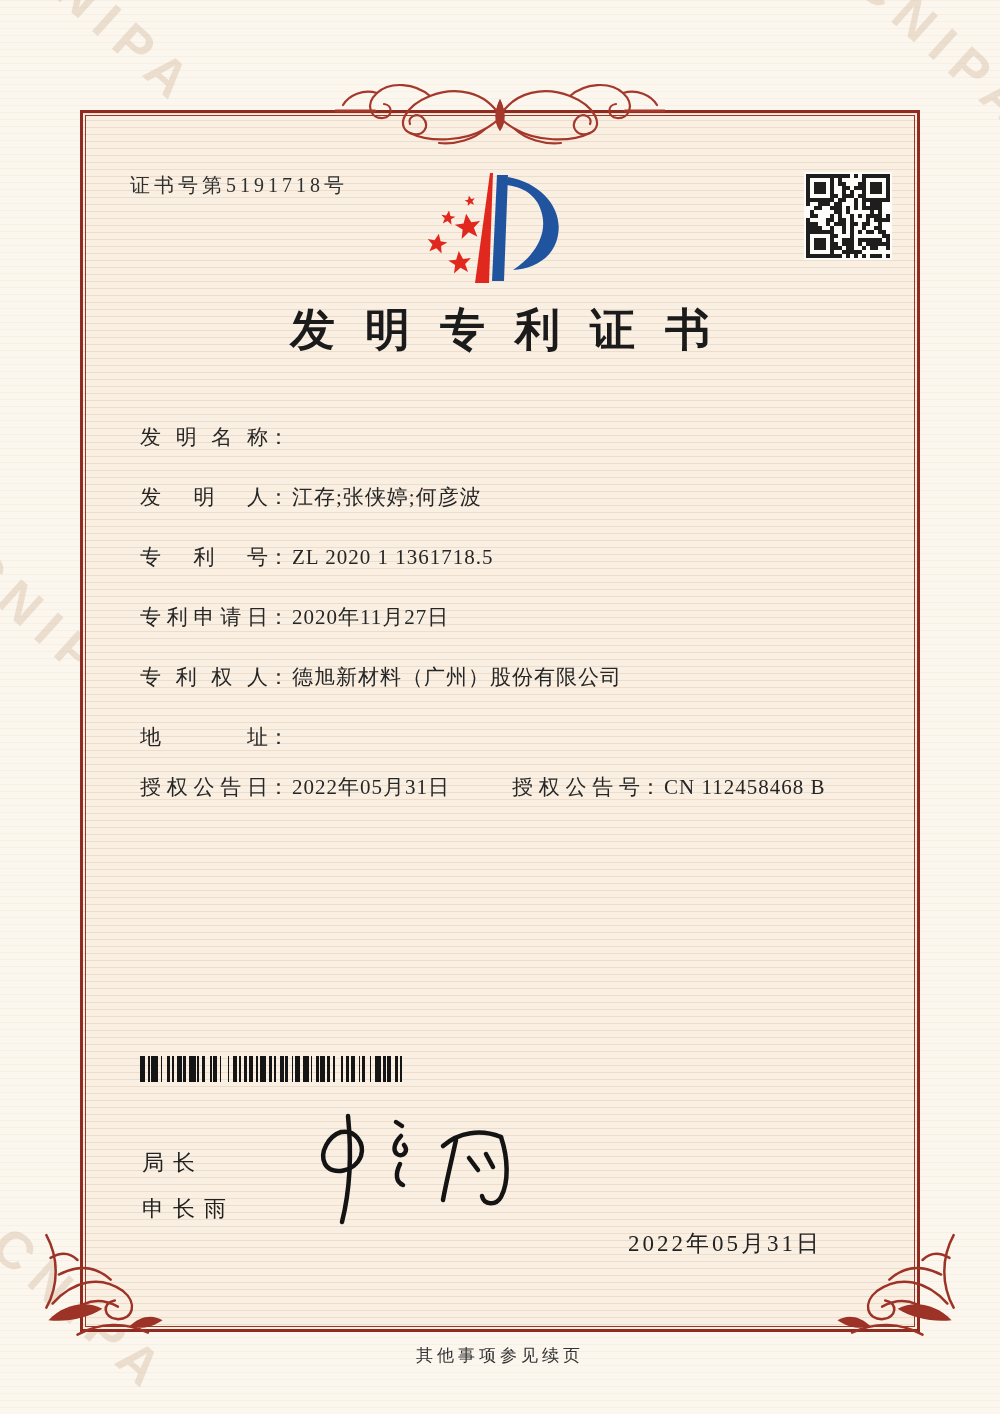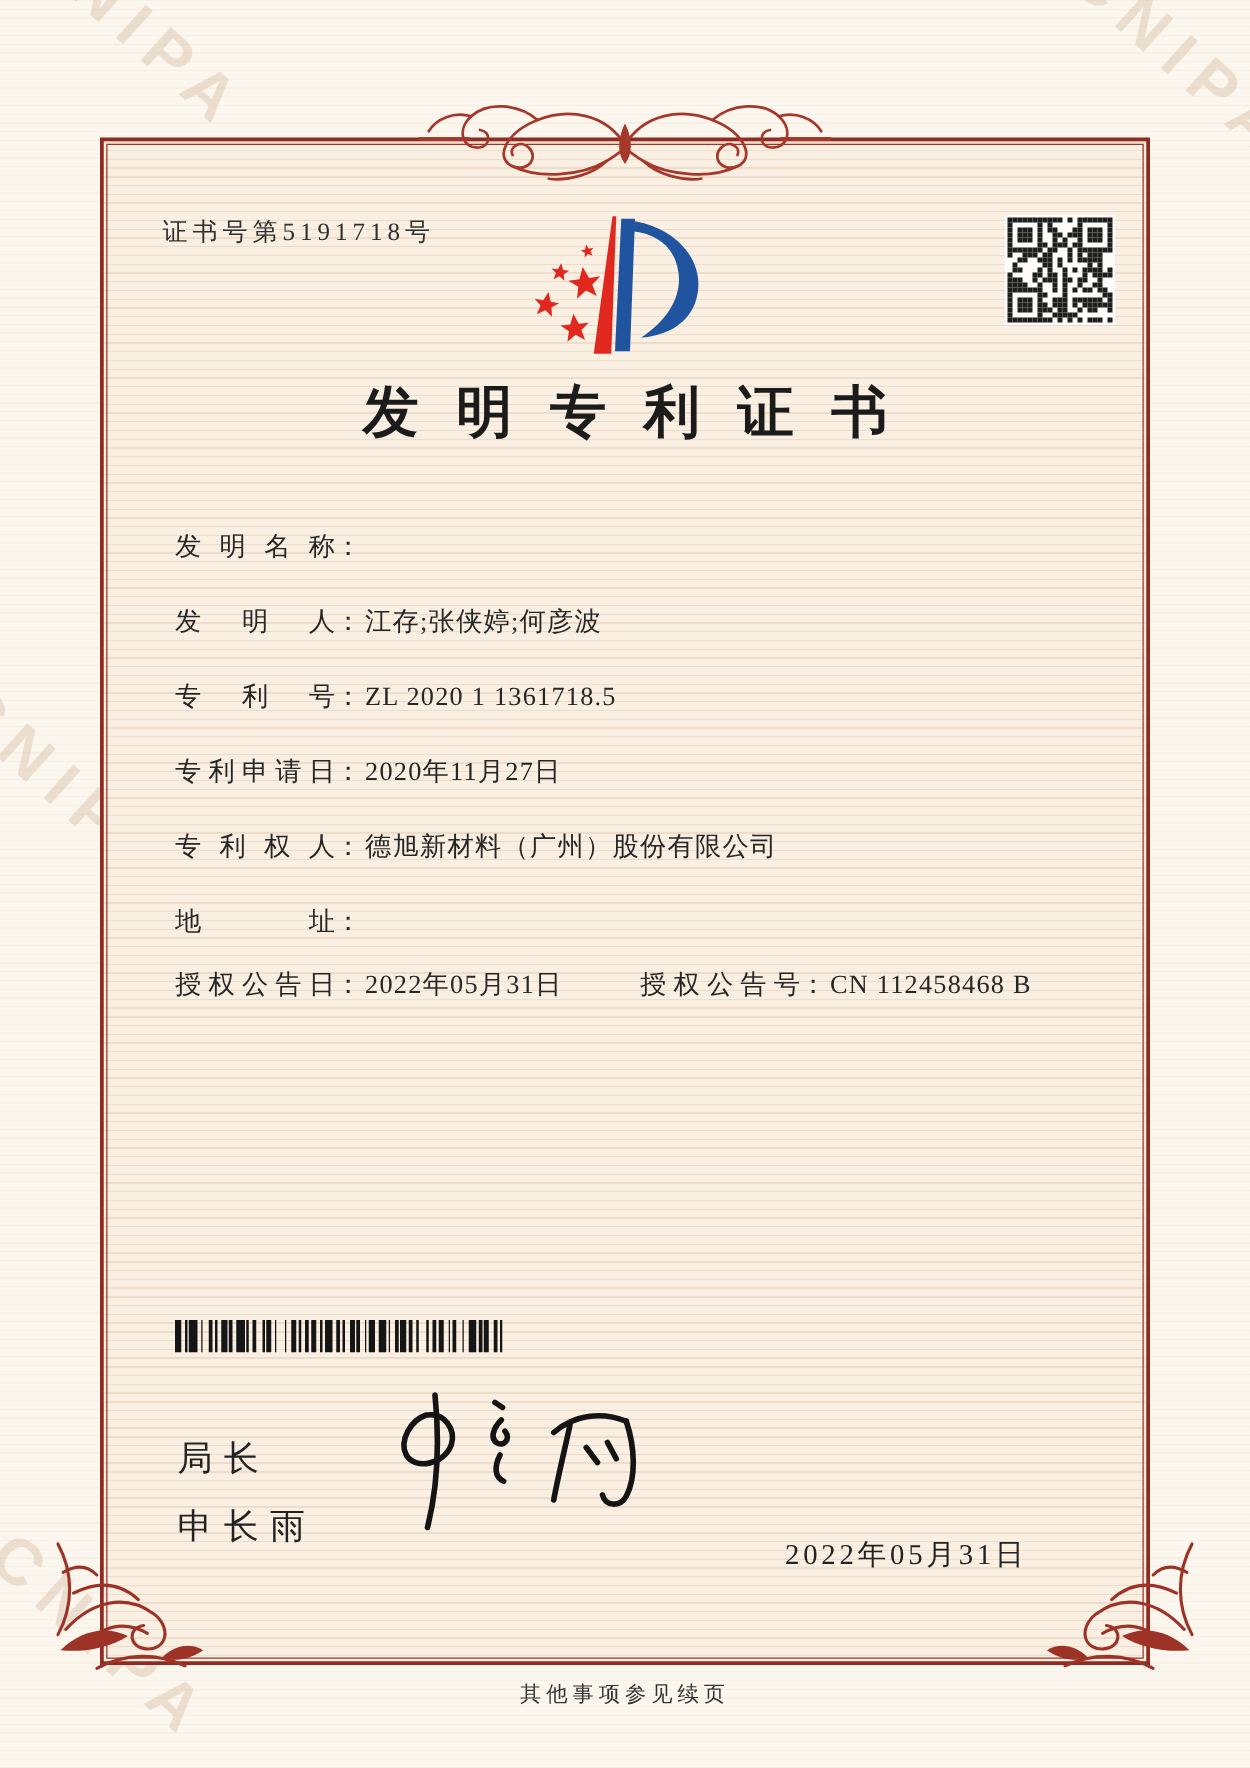--- a/index.html
+++ b/index.html
@@ -44,21 +44,21 @@
   .grant-group.second{margin-left:62px;}
   .grant-group .gval{letter-spacing:1px;}
   
   .body-text{position:absolute;left:126px;top:830px;width:758px;font-size:21.5px;
     line-height:33px;color:#2e2e2e;text-align:justify;}
   .body-text p{margin:0;text-indent:44px;}
   
   .barcode{position:absolute;left:140px;top:1056px;width:262px;height:26px;display:flex;overflow:hidden;}
   .barcode span{display:block;height:100%;flex:0 0 auto;}
   .bc-bar{background:#151515;} .bc-gap{background:transparent;}
-  .signer{position:absolute;left:142px;top:1148px;font-size:28px;letter-spacing:9px;color:#222;}
+  .signer{position:absolute;left:142px;top:1148px;font-size:22px;letter-spacing:9px;color:#222;}
   .signer div{margin-bottom:16px;}
   .signature{position:absolute;left:295px;top:1108px;width:235px;height:120px;}
   .issue-date{position:absolute;left:628px;top:1228px;font-size:23px;letter-spacing:3px;color:#222;}
   .page-ind{position:absolute;left:0;right:0;top:1290px;text-align:center;font-size:17px;letter-spacing:3px;color:#333;}
   .footer-note{position:absolute;left:0;right:0;top:1344px;text-align:center;font-size:17px;letter-spacing:4px;color:#333;}
 </style>
 </head>
 <body>
 
 <div class="page">

